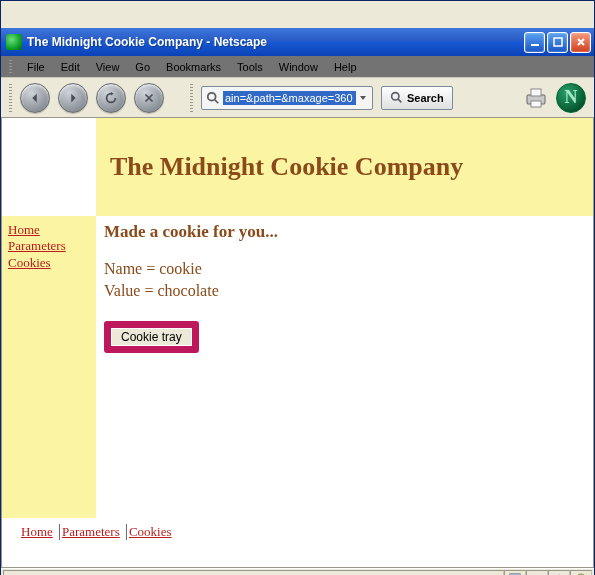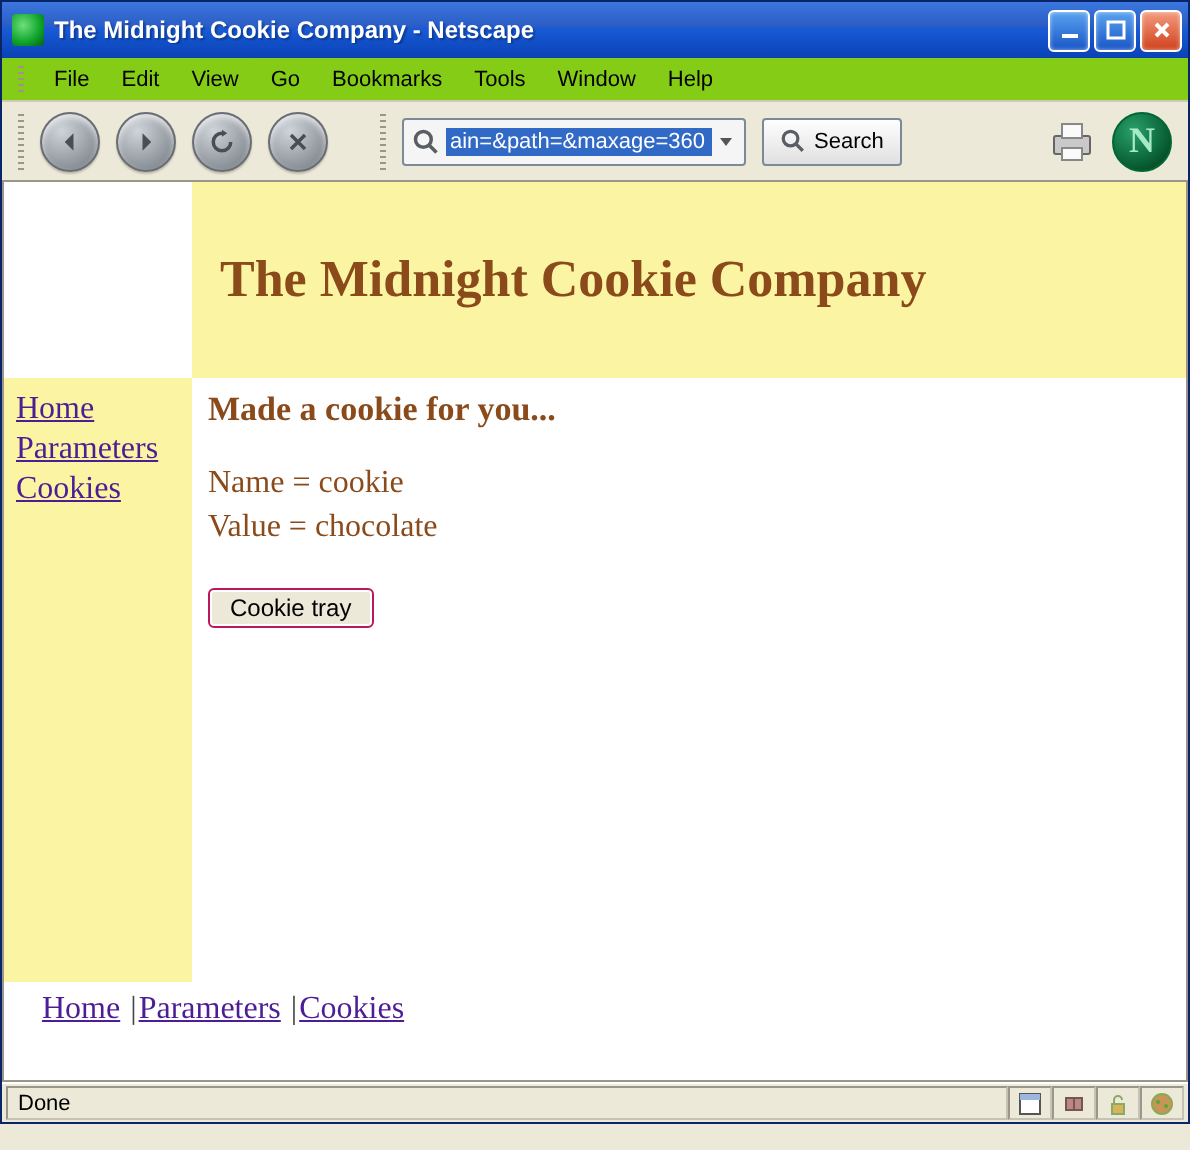--- a/index.html
+++ b/index.html
@@ -15,20 +15,21 @@
     border: 1px solid #0a246a;
     background: #ece9d8;
   }
   .titlebar {
     height: 28px;
     background: linear-gradient(to bottom, #3b77dd 0%, #2a5bc5 45%, #195bd7 46%, #0a42b5 100%);
     display: flex;
     align-items: center;
     padding: 0 3px 0 5px;
     color: #fff;
+    margin-top: 27px;
   }
   .titlebar .app-icon {
     width: 16px; height: 16px;
     margin-right: 5px;
     background: radial-gradient(circle at 35% 35%, #6de07a 0%, #0da22a 60%, #075e16 100%);
     border-radius: 2px;
   }
   .titlebar .title-text {
     flex: 1;
     font-weight: bold;
@@ -48,21 +49,21 @@
     font-size: 11px;
     box-shadow: inset 0 0 2px rgba(255,255,255,0.6);
   }
   .win-btn.min, .win-btn.max {
     background: linear-gradient(to bottom, #5aa3f0, #1855c6);
   }
   .win-btn.close {
     background: linear-gradient(to bottom, #f39b7e, #d0401d);
   }
   .menubar {
-    background: #84cc16;
+    background: #737373;
     display: flex;
     align-items: center;
     padding: 3px 8px;
     gap: 2px;
     border-bottom: 1px solid #cfcab7;
     height: 22px;
   }
   .menu-grip {
     width: 3px; height: 14px;
     margin-right: 6px;
@@ -118,21 +119,21 @@
   }
   .addr-wrap .drop { width: 14px; display:flex; align-items:center; justify-content:center; color:#555; }
   .search-btn {
     display: flex; align-items: center;
     gap: 4px;
     border: 1px solid #7a8a99;
     background: linear-gradient(to bottom, #fefefe, #e0e0e0);
     height: 24px;
     padding: 0 8px;
     border-radius: 2px;
-    font-weight: normal;
+    font-weight: bold;
     font-size: 11px;
     justify-content: center;
   }
   .search-btn .mag { width: 13px; height: 13px; }
   .flex-grow { flex: 1; }
   .print-icon { width: 24px; height: 22px; }
   .netscape-logo {
     width: 30px; height: 30px;
     border-radius: 50%;
     background: radial-gradient(circle at 35% 30%, #2aa06b 0%, #0a6438 60%, #053218 100%);
@@ -171,43 +172,43 @@
     color: #8a4a1a;
     margin: 0;
   }
   .midrow { display:flex; height: 302px; }
   .sidebar {
     width: 94px;
     background: #fbf4a2;
     padding: 6px 6px;
   }
   .sidebar a, .footer-links a {
-    color: #4c1d95;
+    color: #b91c1c;
     font-family: "Times New Roman", serif;
-    font-size: 16px;
+    font-size: 13px;
     display: block;
     line-height: 1.25;
   }
   .footer-links a { display: inline; }
   .main {
     padding: 6px 8px;
     color: #8a4a1a;
   }
   .main h2 {
     margin: 0 0 16px 0;
     font-size: 17px;
     font-weight: bold;
   }
   .main .line { margin: 0; line-height: 1.35; }
   .form-btn {
     margin-top: 20px;
     font-family: "MS Sans Serif", Tahoma, sans-serif;
     font-size: 12px;
     background: #ece9d8;
-    border: 1px solid #be185d;
+    border: 7px solid #be185d;
     border-radius: 3px;
     padding: 2px 10px;
     color: #000;
     box-shadow: inset 0 0 0 1px #fff;
   }
   .footer-links {
     padding: 4px 6px;
     font-family: "Times New Roman", serif;
     font-size: 16px;
     color: #333;

